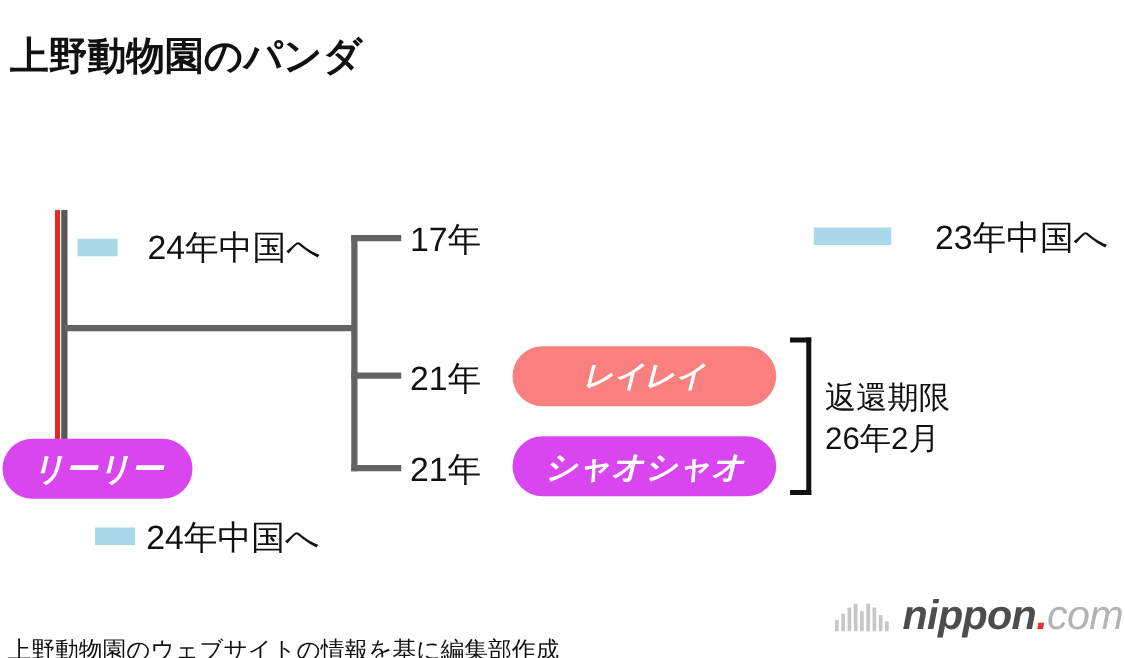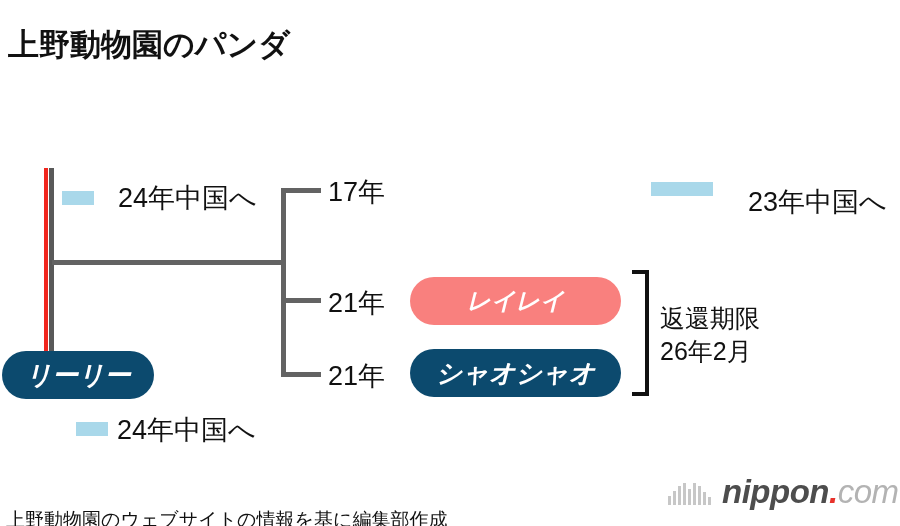--- a/index.html
+++ b/index.html
@@ -39,21 +39,21 @@
     align-items: center;
     justify-content: center;
     border-radius: 24px;
     color: #ffffff;
     font-weight: bold;
     font-style: italic;
     box-sizing: border-box;
     white-space: nowrap;
   }
   .pill-pink  { background: #F9807E; }
-  .pill-teal  { background: #0c4a6e; }
+  .pill-teal  { background: #d946ef; }
 
   #pill-shinshin {
     left: 8px;  top: 104px;  width: 152px; height: 54px;
     font-size: 27px;
   }
   #pill-riri {
     left: 2px;  top: 331px;  width: 152px; height: 48px;
     font-size: 26px;
   }
   #pill-xiangxiang {
@@ -124,21 +124,21 @@
 
   
   .arrow-label {
     position: absolute;
     font-size: 27px;
     color: #111111;
     white-space: nowrap;
   }
   #label-shinshin   { left: 118px; top: 160px; }
   #label-riri       { left: 117px; top: 392px; }
-  #label-xiangxiang { left: 748px; top: 164px; }
+  #label-xiangxiang { left: 748px; top: 152px; }
 
   
   #return-bracket {
     position: absolute;
     left: 632px; top: 250px;
     width: 17px; height: 126px;
     border-top: 4px solid #111111;
     border-right: 4px solid #111111;
     border-bottom: 4px solid #111111;
     box-sizing: border-box;

